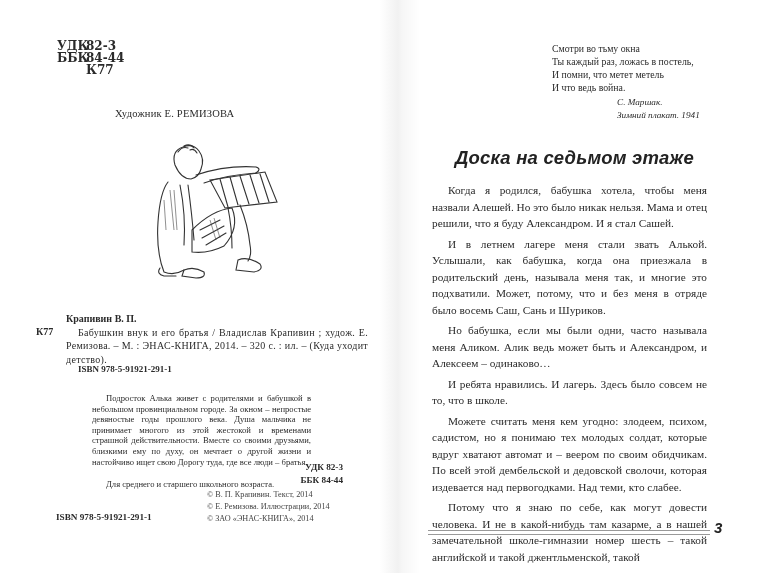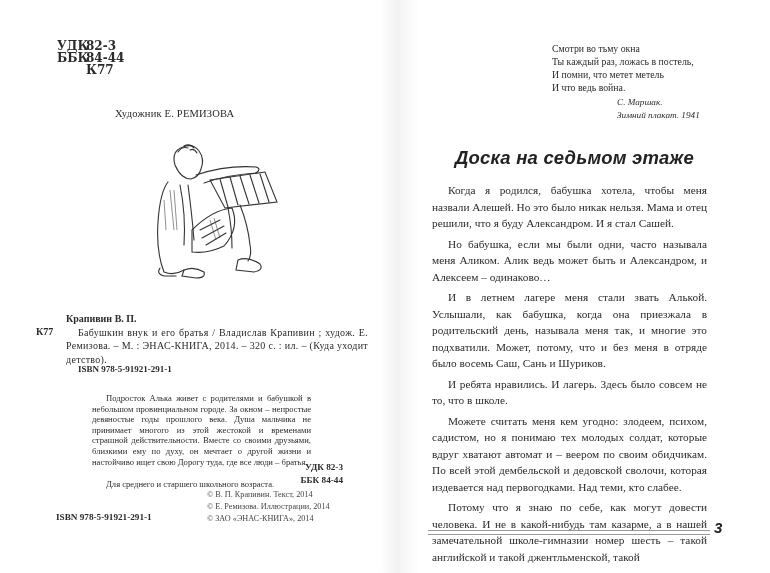--- a/index.html
+++ b/index.html
@@ -127,21 +127,21 @@
 </div>
 <div class="sig">
   <div>С. Маршак.</div>
   <div>Зимний плакат. 1941</div>
 </div>
 
 <div class="chapter">Доска на седьмом этаже</div>
 
 <div class="text">
   <p>Когда я родился, бабушка хотела, чтобы меня назвали Алешей. Но это было никак нельзя. Мама и отец решили, что я буду Александром. И я стал Сашей.</p>
+  <p>И в летнем лагере меня стали звать Алькой. Услышали, как бабушка, когда она приезжала в родительский день, называла меня так, и многие это подхватили. Может, потому, что и без меня в отряде было восемь Саш, Сань и Шуриков.</p>
   <p>Но бабушка, если мы были одни, часто называла меня Аликом. Алик ведь может быть и Александром, и Алексеем – одинаково…</p>
-  <p>И в летнем лагере меня стали звать Алькой. Услышали, как бабушка, когда она приезжала в родительский день, называла меня так, и многие это подхватили. Может, потому, что и без меня в отряде было восемь Саш, Сань и Шуриков.</p>
   <p>И ребята нравились. И лагерь. Здесь было совсем не то, что в школе.</p>
   <p>Можете считать меня кем угодно: злодеем, психом, садистом, но я понимаю тех молодых солдат, которые вдруг хватают автомат и – веером по своим обидчикам. По всей этой дембельской и дедовской сволочи, которая издевается над первогодками. Над теми, кто слабее.</p>
   <p>Потому что я знаю по себе, как могут довести человека. И не в какой-нибудь там казарме, а в нашей замечательной школе-гимназии номер шесть – такой английской и такой джентльменской, такой</p>
 </div>
 
 <div class="rule"></div>
 <div class="pnum">3</div>
 
 </body></html>

